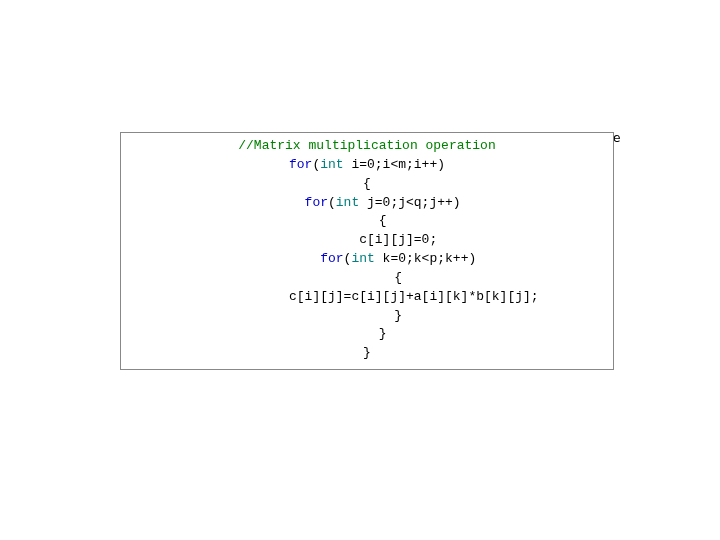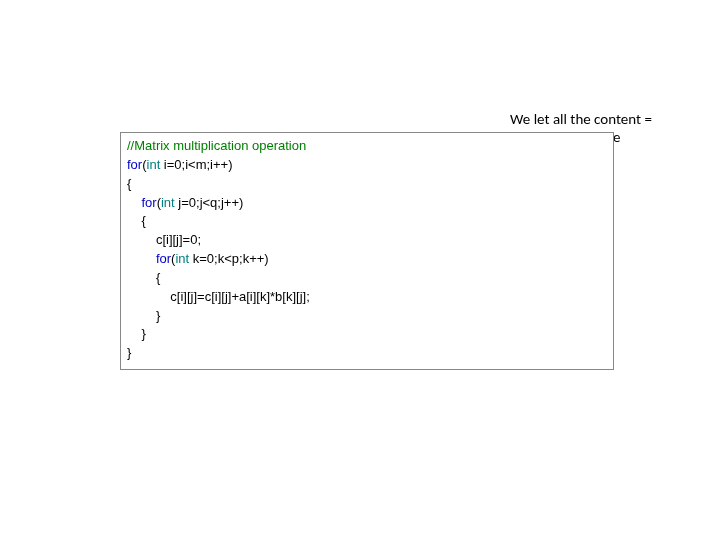--- a/index.html
+++ b/index.html
@@ -34,25 +34,26 @@
     line-height: 1.2;
     color: #000;
   }
   .code-box {
     position: absolute;
     top: 132px;
     left: 120px;
     width: 480px;
     border: 1px solid #888;
     padding: 4px 6px 6px 6px;
-    font-family: Liberation Sans, sans-serif;
+    font-family: Liberation Mono, monospace;
     font-size: 13px;
     line-height: 1.45;
     color: #000;
     background: #fff;
+    text-align: center;
   }
   .code-box pre {
     margin: 0;
     white-space: pre;
     font-family: inherit;
   }
   .c-comment { color: #008000; }
   .c-key { color: #0000cc; }
   .c-type { color: #008080; }
   .arrow {
@@ -62,21 +63,21 @@
     pointer-events: none;
   }
 </style>
 </head>
 <body>
 
 <div class="slide">
 
 
   <div class="annotation">
-    <span>We let all the content =</span><br>
+    <br>
     <span>0 for the first time</span>
   </div>
 
   <svg class="arrow" width="260" height="100">
     <defs>
       <marker id="arrhead" markerWidth="8" markerHeight="8" refX="6" refY="3" orient="auto">
         <path d="M0,0 L7,3 L0,6 Z" fill="#4a7fb5"></path>
       </marker>
     </defs>
     <line x1="258" y1="2" x2="8" y2="82" stroke="#4a7fb5" stroke-width="2" marker-end="url(#arrhead)"></line>

